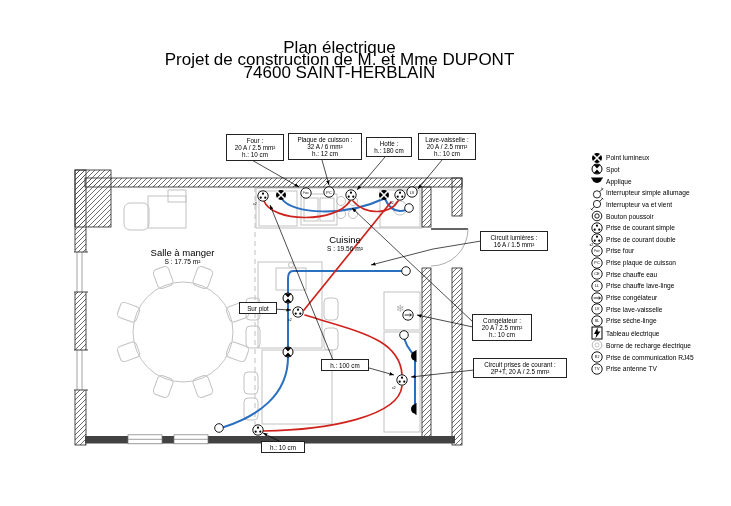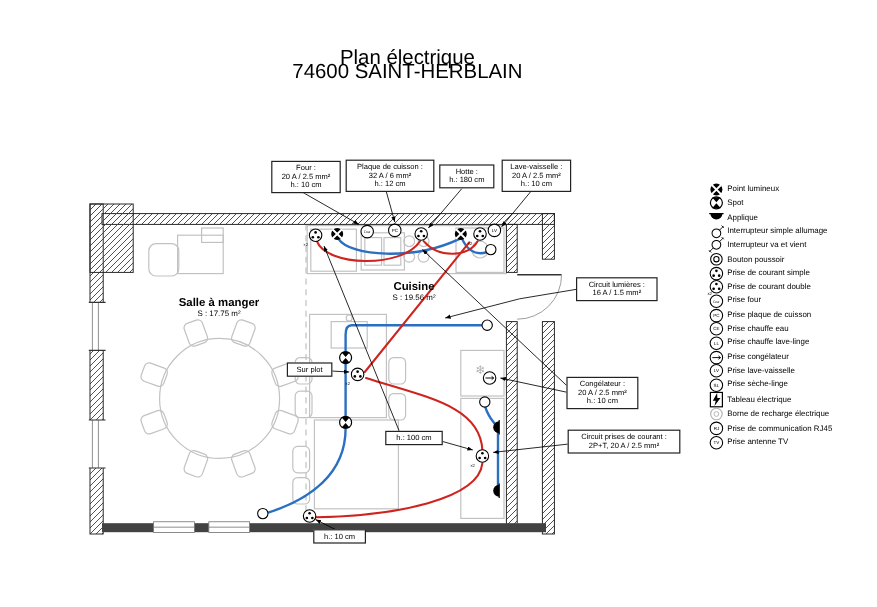--- a/index.html
+++ b/index.html
@@ -2,21 +2,21 @@
 <html><head>
 <meta charset="utf-8">
 <style>
   html,body{margin:0;padding:0;background:#fff;}
   #page{position:relative;width:731px;height:506px;background:#fff;overflow:hidden;
         font-family:"Liberation Sans",sans-serif;color:#000;}
   #plan-svg{position:absolute;left:0;top:0;}
   .title{position:absolute;left:0;top:42px;width:631px;text-align:center;
          font-size:17px;line-height:12.4px;margin-left:24px;}
   .room-label{position:absolute;text-align:center;}
-  .room-name{font-weight:bold;font-size:9.5px;line-height:10px;}
+  .room-name{font-weight:normal;font-size:9.5px;line-height:10px;}
   .room-area{font-size:6.6px;line-height:8px;}
   .callout{position:absolute;background:#fff;border:0.8px solid #222;
            font-size:6.3px;line-height:7.3px;text-align:center;padding:1.5px 2px;z-index:5;}
   .callout span{display:block;white-space:nowrap;}
   #legend{position:absolute;left:588px;top:152px;z-index:4;}
   .lg-row{display:flex;align-items:center;height:11.65px;}
   .lg-icon{width:18px;display:flex;justify-content:center;align-items:center;}
   .lg-label{font-size:6.6px;white-space:nowrap;}
 </style>
 </head>
@@ -247,20 +247,21 @@
       <use href="#sym-prise" xlink:href="#sym-prise" x="402" y="380"></use>
       <text x="392" y="389" font-size="3.4">x2</text>
 
       <use href="#sym-sw" xlink:href="#sym-sw" x="219" y="428"></use>
       <use href="#sym-prise" xlink:href="#sym-prise" x="258" y="430"></use>
     </g>
   </svg>
 
   <div class="title">
     <span style="display:block">Plan électrique</span>
+    <span style="display:block">Projet de construction de M. et Mme DUPONT</span>
     <span style="display:block">74600 SAINT-HERBLAIN</span>
   </div>
 
   <div class="room-label" style="left:120px;top:248px;width:125px;">
     <div class="room-name">Salle à manger</div>
     <div class="room-area">S : 17.75 m²</div>
   </div>
   <div class="room-label" style="left:300px;top:235px;width:90px;">
     <div class="room-name">Cuisine</div>
     <div class="room-area">S : 19.56 m²</div>

